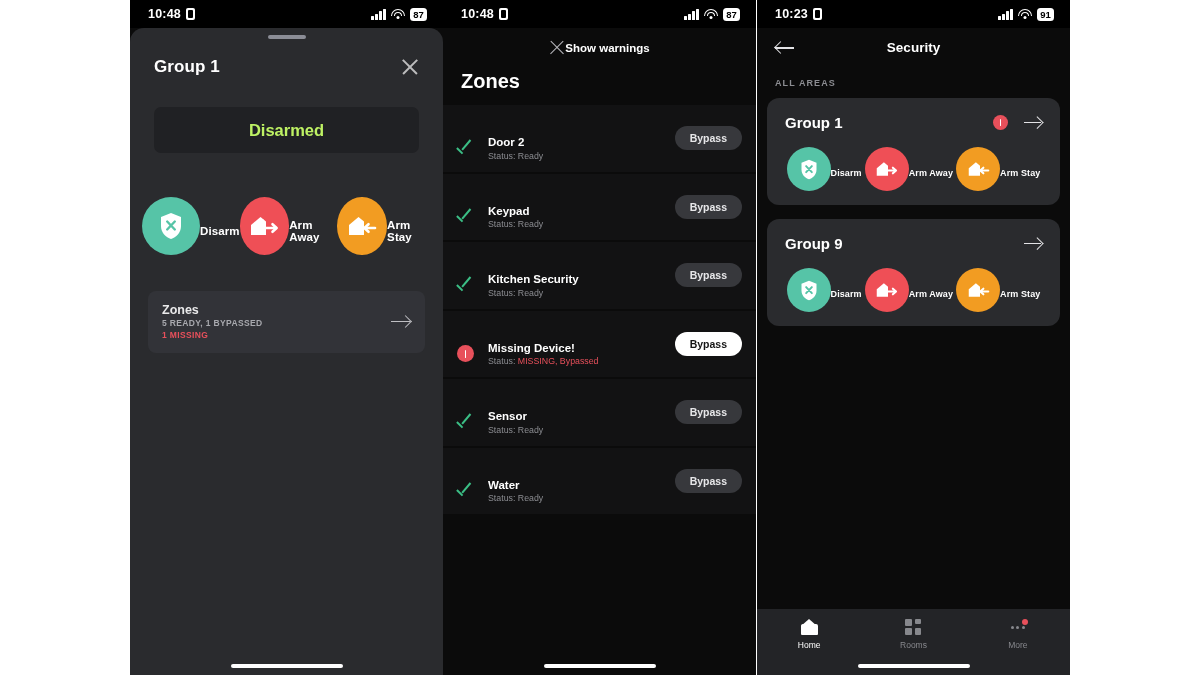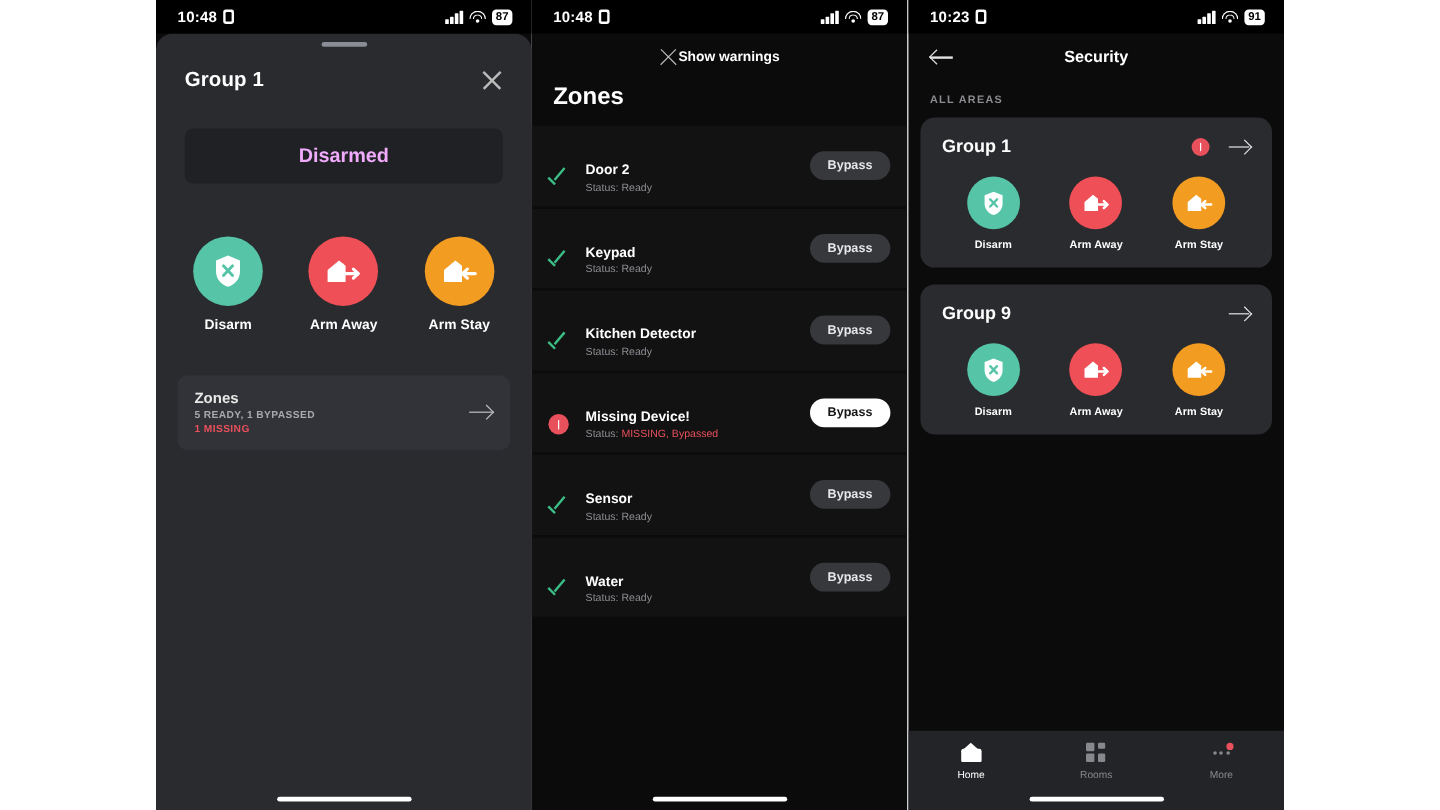--- a/index.html
+++ b/index.html
@@ -51,24 +51,24 @@
   .sheet-head { display:flex; align-items:center; justify-content:space-between;
     padding: 18px 24px 0 24px; }
   .sheet-title { color:#fff; font-size:17px; font-weight:700; letter-spacing:.1px; }
   .x-btn { width:18px; height:18px; position:relative; cursor:pointer; opacity:.85;}
   .x-btn::before,.x-btn::after{ content:""; position:absolute; left:-1px; top:8px;
     width:20px; height:1.6px; background:#d6d6d6; }
   .x-btn::before{ transform:rotate(45deg);} .x-btn::after{ transform:rotate(-45deg);}
 
   .state-pill { margin: 30px 24px 0; height:46px; background:#202124;
     border-radius:7px; display:flex; align-items:center; justify-content:center; }
-  .state-pill span { color:#f0abfc; font-size:16.5px; font-weight:700; }
+  .state-pill span { color:#bef264; font-size:16.5px; font-weight:700; }
 
   .modes { display:flex; justify-content:space-around; margin-top: 44px; padding:0 12px;}
-  .mode { display:flex; flex-direction:column; align-items:center; cursor:pointer;}
+  .mode { display:flex; align-items:center; cursor:pointer;}
   .circle { border-radius:50%; display:flex; align-items:center; justify-content:center; }
   .c-lg { width:58px; height:58px; }
   .c-sm { width:44px; height:44px; }
   .mode-label { color:#fff; font-size:11.5px; font-weight:700; margin-top:10px; letter-spacing:.1px;}
   .mode-label.sm { font-size:9px; font-weight:700; margin-top:8px; }
 
   .zones-card { margin: 36px 18px 0; background:#323338; border-radius:8px;
     padding: 12px 14px 13px; display:flex; align-items:center; justify-content:space-between; cursor:pointer;}
   .zc-title { color:#e9e9ea; font-size:12.5px; font-weight:600; }
   .zc-sub { color:#a8a9ae; font-size:8.5px; font-weight:700; letter-spacing:.35px; margin-top:1px; }
@@ -282,21 +282,21 @@
             <div class="zstatus"><span>Status: </span><span>Ready</span></div>
           </div>
         </div>
         <button class="bypass">Bypass</button>
       </div>
 
       <div class="zrow">
         <div class="zrow-left">
           <span class="check"></span>
           <div>
-            <div class="zname">Kitchen Detector</div>
+            <div class="zname">Kitchen Security</div>
             <div class="zstatus"><span>Status: </span><span>Ready</span></div>
           </div>
         </div>
         <button class="bypass">Bypass</button>
       </div>
 
       <div class="zrow">
         <div class="zrow-left">
           <span class="alert-dot"></span>
           <div>

